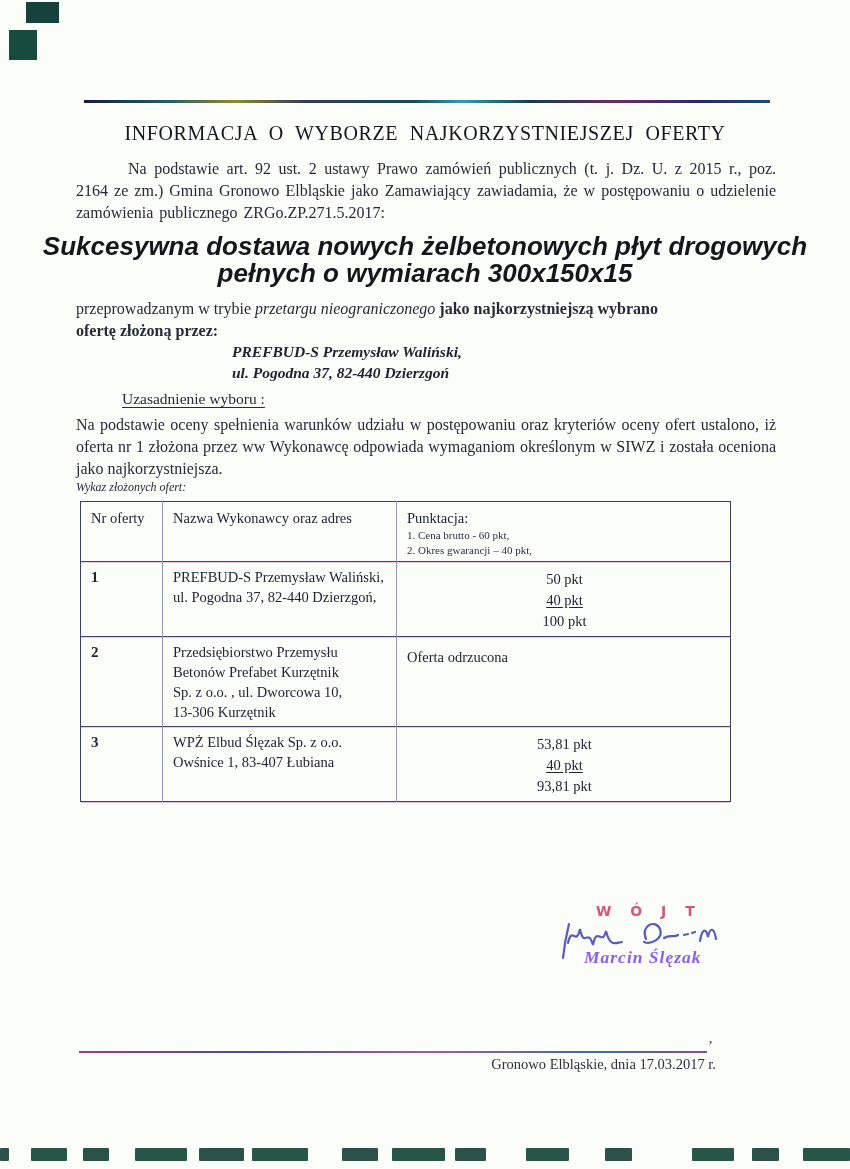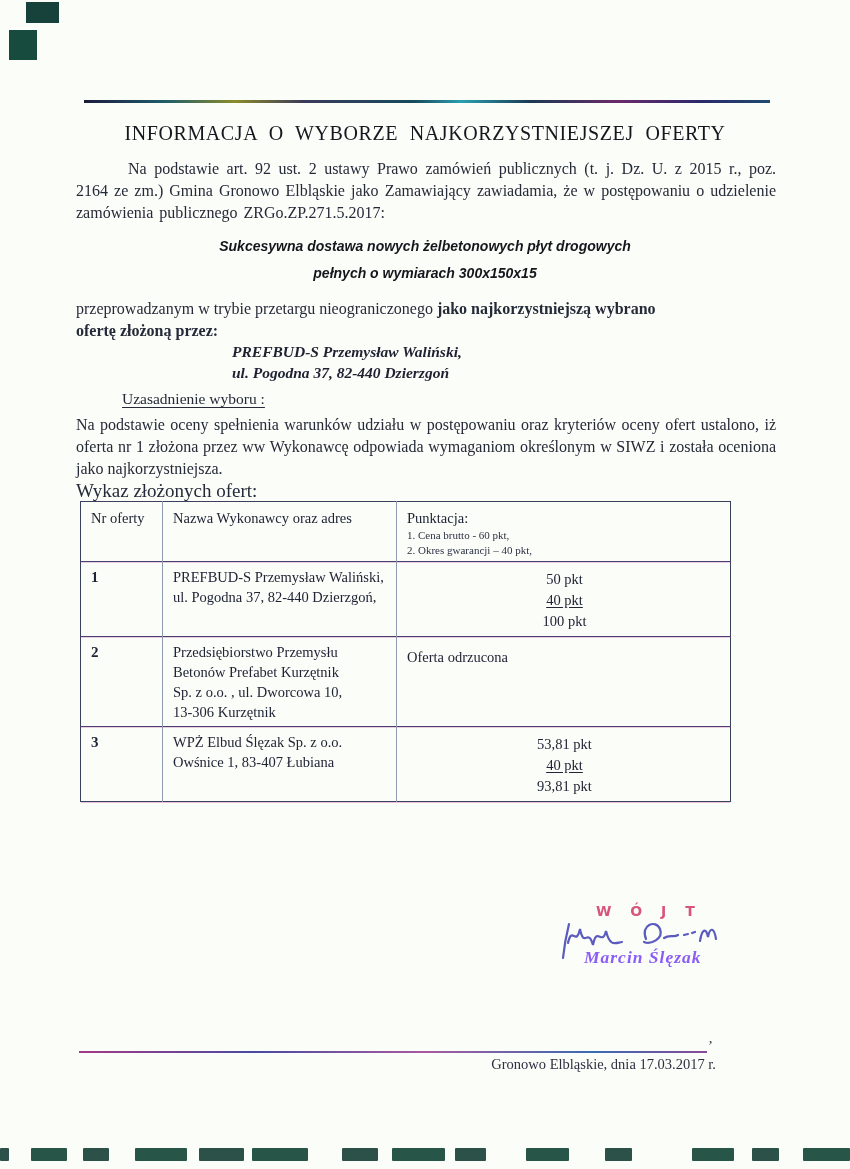--- a/index.html
+++ b/index.html
@@ -35,35 +35,35 @@
     font-size:20px; font-weight:normal; letter-spacing:.6px; word-spacing:6px; color:#15171f;
   }
   .para{
     position:absolute; left:76px; width:700px;
     font-size:16px; line-height:22px; text-align:justify;
   }
   .intro{top:158px; text-indent:52px; word-spacing:2px;}
   .subject{
     position:absolute; left:0; top:233px; width:850px; text-align:center;
     font-family:"Liberation Sans","DejaVu Sans",sans-serif;
-    font-size:14px; font-weight:bold; font-style:italic; line-height:27px; color:#14161c;
+    font-size:26px; font-weight:bold; font-style:italic; line-height:27px; color:#14161c;
   }
   .mode-par{top:298px;}
-  .mode-par .it{}
+  .mode-par .it{font-style:italic;}
   .mode-par .bd{font-weight:bold;}
   .winner{
     position:absolute; left:232px; top:341px;
     font-weight:bold; font-style:italic; font-size:15.5px; line-height:21px; color:#1d2130;
   }
   .just-head{
     position:absolute; left:122px; top:390px; font-size:15.5px;
     text-decoration:underline; text-underline-offset:3px;
   }
   .justif{top:414px;}
-  .table-caption{position:absolute; left:76px; top:480px; font-size:19px;}
+  .table-caption{position:absolute; left:76px; top:480px; font-size:12px;font-style:italic;}
 
   table.offers{
     position:absolute; left:80px; top:501px; width:650px;
     border-collapse:collapse; table-layout:fixed;
     font-size:14.5px; color:#202536;
   }
   table.offers{border:1.6px solid #39415e; box-shadow:0 2px 0 -1px rgba(205,75,155,.35);}
   .offers td{vertical-align:top; padding:5px 8px 4px 10px; border-left:1px solid #8f9ab0; line-height:20px;}
   .offers td:first-child{border-left:none;}
   .offers tr.datarow td{border-top:1.5px solid #474070; box-shadow:inset 0 1px 0 rgba(200,80,160,.28);}

